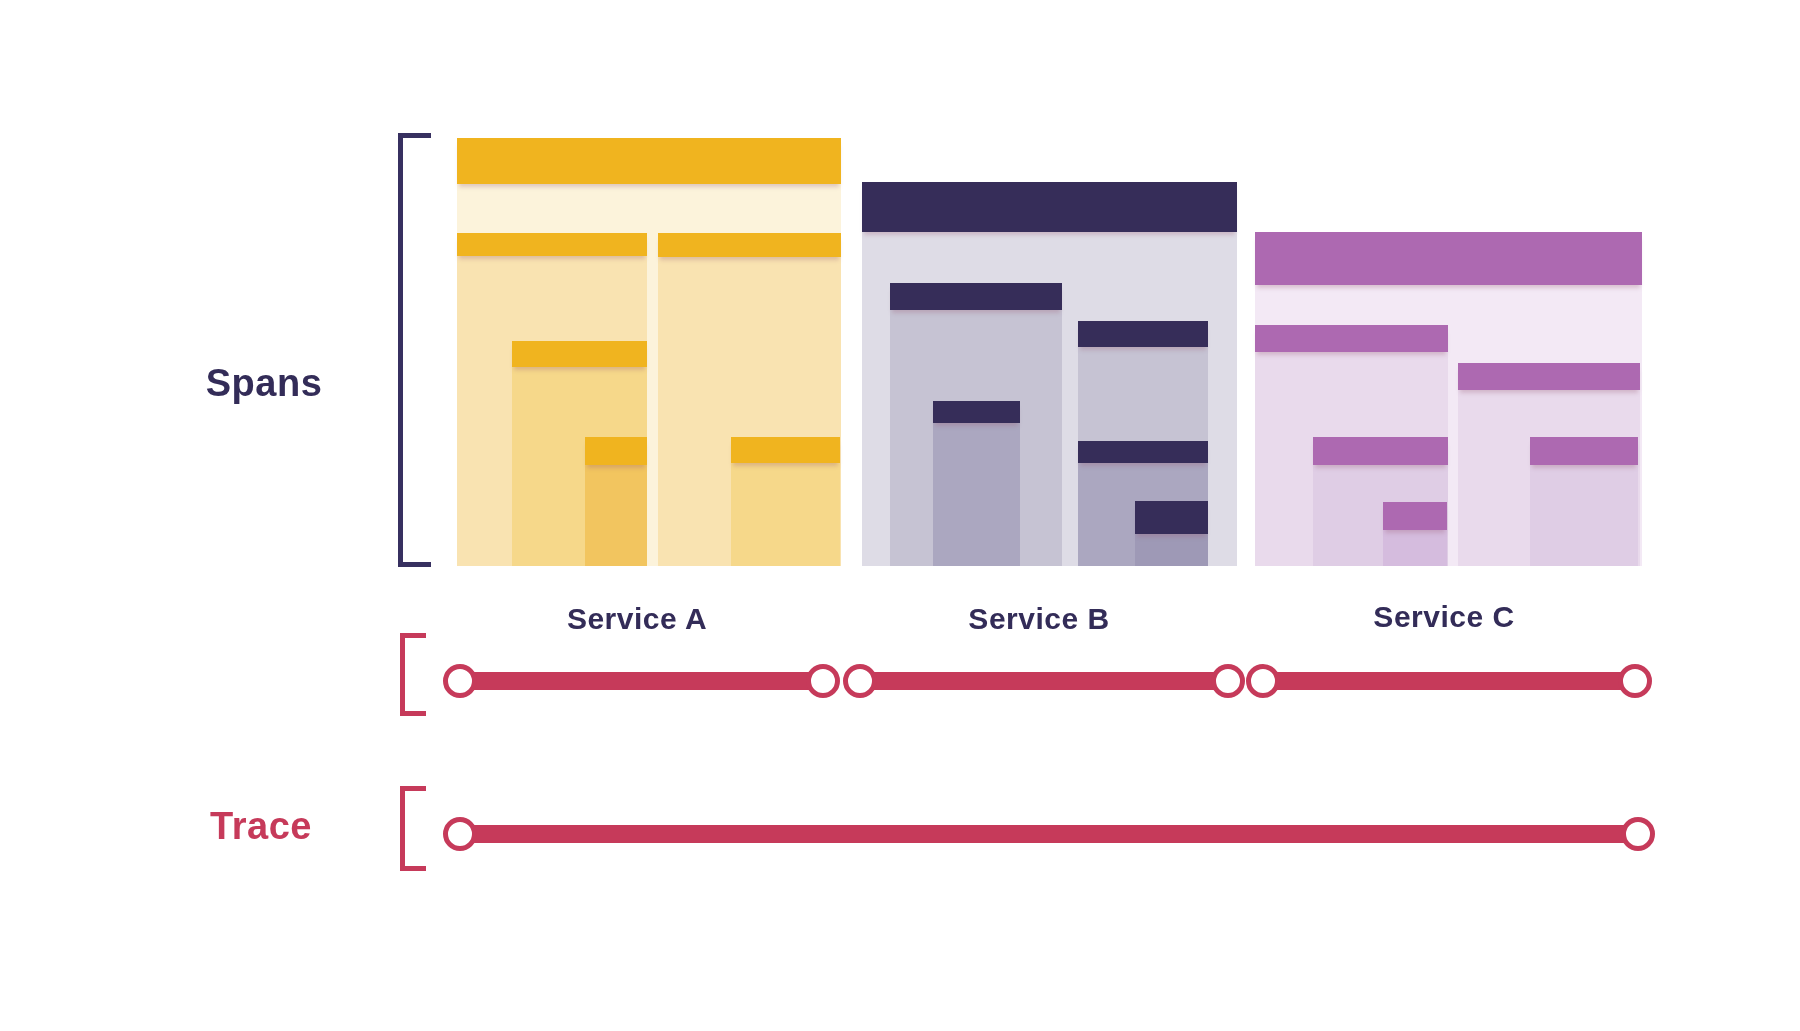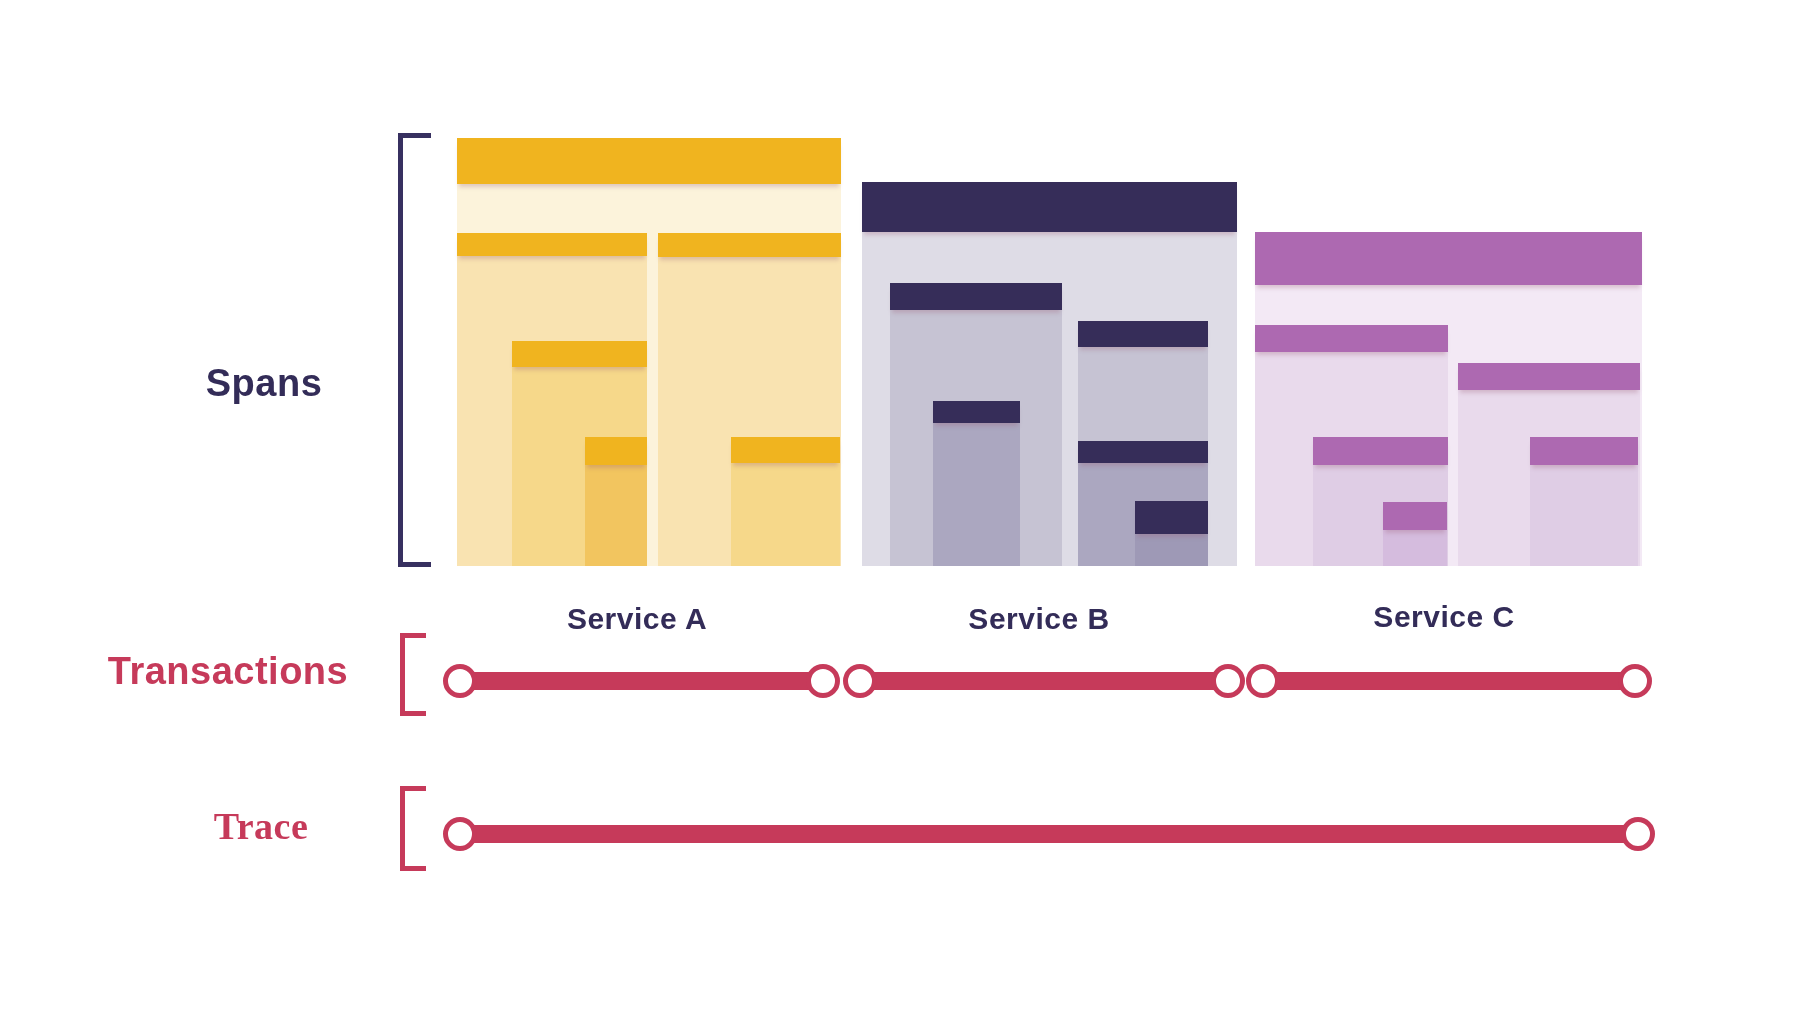--- a/index.html
+++ b/index.html
@@ -25,22 +25,21 @@
   .tl-circle{
     position:absolute;transform:translate(-50%,-50%);
     border-radius:50%;background:#ffffff;border-style:solid;box-sizing:border-box;
   }
 </style>
 </head>
 <body>
 
 <div class="canvas">
   <div class="big-label" id="lbl-spans" style="left: 264px; top: 383px; color: rgb(51, 44, 88);">Spans</div>
-  <div class="big-label" id="lbl-transactions" style="left: 228px; top: 671px; color: rgb(198, 58, 90);">Transactions</div>
-  <div class="big-label" id="lbl-trace" style="left: 261px; top: 826px; color: rgb(198, 58, 90); font-family: Liberation Serif, serif;">Trace</div>
+  <div class="big-label" id="lbl-trace" style="left: 261px; top: 826px; color: rgb(198, 58, 90);">Trace</div>
 
   <div class="bracket" id="bracket-0" style="left: 398px; top: 133px; height: 434px; width: 33px; border-width: 5px; border-color: rgb(55, 48, 96);"></div>
   <div class="bracket" id="bracket-1" style="left: 400px; top: 633px; height: 83px; width: 26px; border-width: 5px; border-color: rgb(198, 58, 90);"></div>
   <div class="bracket" id="bracket-2" style="left: 400px; top: 786px; height: 85px; width: 26px; border-width: 5px; border-color: rgb(198, 58, 90);"></div>
 
   <div id="spans-layer">
       <div class="fill" style="left: 457px; top: 184px; width: 384px; height: 382px; background: rgb(252, 243, 219);"></div>
       <div class="bar" style="left: 457px; top: 138px; width: 384px; height: 46px; background: rgb(240, 180, 31);"></div>
       <div class="fill" style="left: 457px; top: 256px; width: 190px; height: 310px; background: rgb(249, 227, 177);"></div>
       <div class="bar" style="left: 457px; top: 233px; width: 190px; height: 23px; background: rgb(240, 180, 31);"></div>

